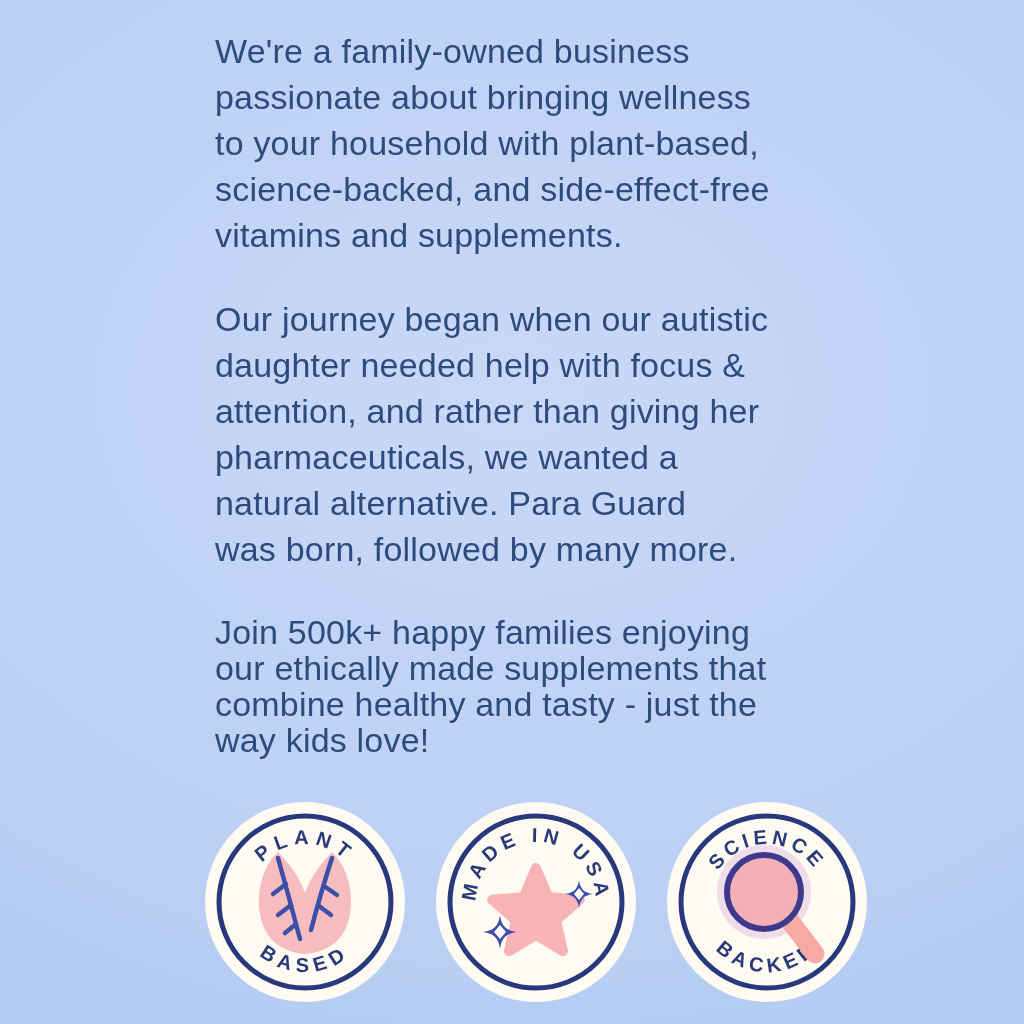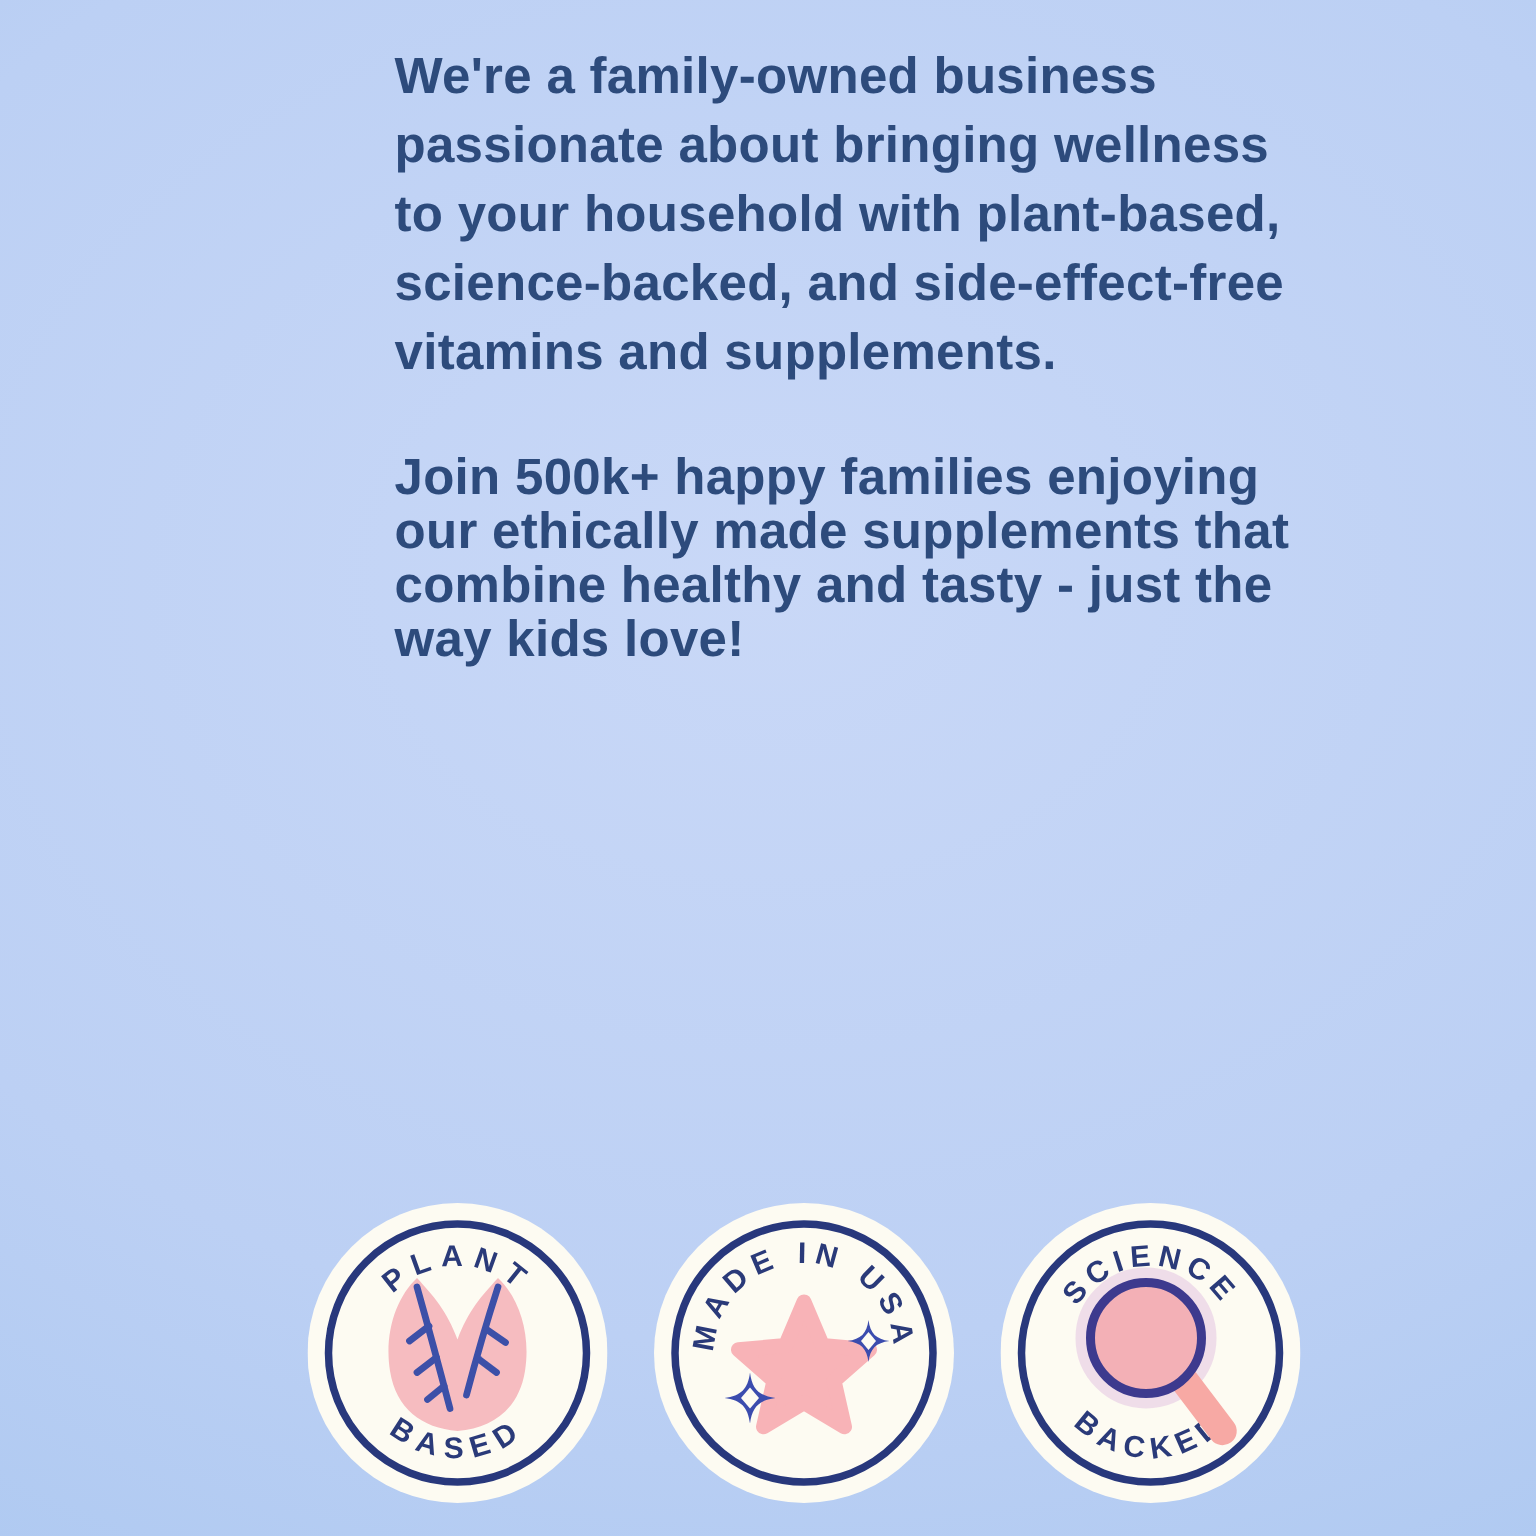--- a/index.html
+++ b/index.html
@@ -12,23 +12,22 @@
       radial-gradient(ellipse 120% 90% at 50% 38%, #c9d8f7 0%, #bcd0f4 55%, #aec9f1 85%, #a9c6ef 100%);
     font-family: "Liberation Sans", sans-serif;
   }
   .text-col {
     position: absolute;
     left: 215px;
     top: 28px;
     width: 710px;
     color: #2d4b7c;
     font-size: 34px;
-    font-weight: 700;
+    font-weight: 400;
     letter-spacing: 0.2px;
-    margin-left: 48px;
   }
   .text-col p {
     margin: 0;
     white-space: pre-line;
     line-height: 46px;
   }
   .text-col p.para-2 { margin-top: 38px; }
   .text-col p.para-3 { margin-top: 42px; line-height: 36px; }
   .badges-row {
     position: absolute;
@@ -49,20 +48,26 @@
 <body>
 
 <div class="canvas">
 
   <div class="text-col">
     <p class="para-1">We're a family-owned business
 passionate about bringing wellness
 to your household with plant-based,
 science-backed, and side-effect-free
 vitamins and supplements.</p>
+    <p class="para-2">Our journey began when our autistic
+daughter needed help with focus &amp;
+attention, and rather than giving her
+pharmaceuticals, we wanted a
+natural alternative. Para Guard
+was born, followed by many more.</p>
     <p class="para-3">Join 500k+ happy families enjoying
 our ethically made supplements that
 combine healthy and tasty - just the
 way kids love!</p>
   </div>
 
   <div class="badges-row">
 
     <div class="badge">
       <svg width="200" height="200" viewBox="0 0 200 200">

